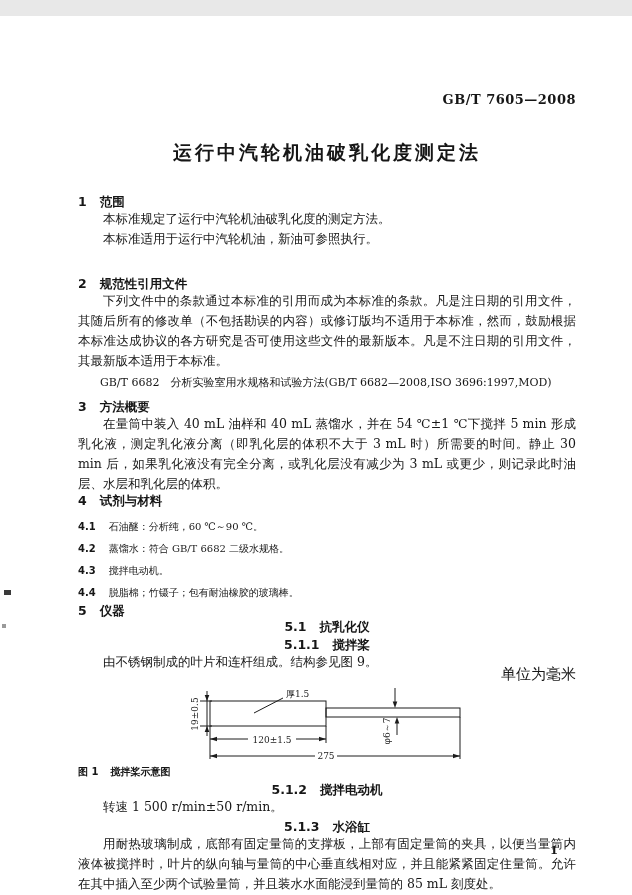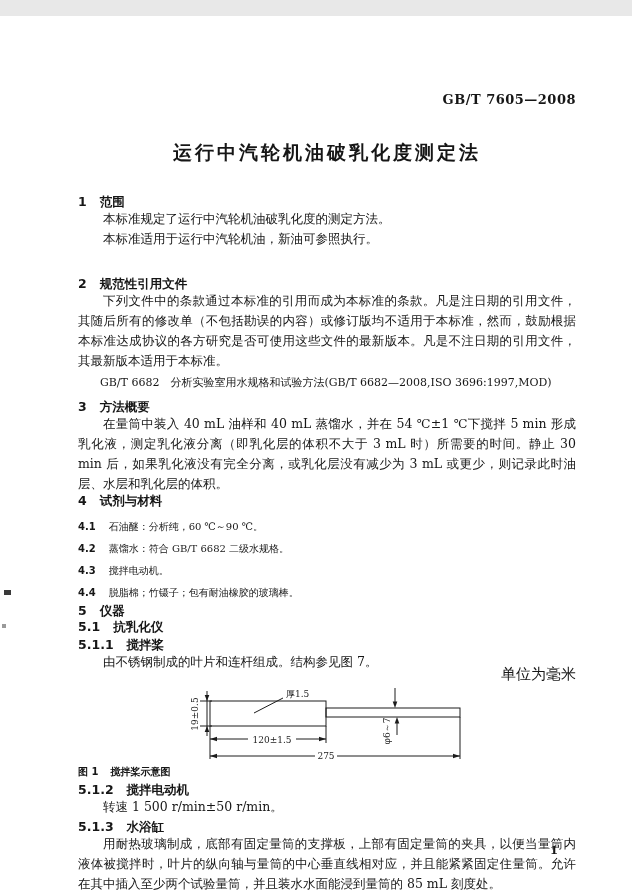--- a/index.html
+++ b/index.html
@@ -43,20 +43,21 @@
   .h2 .num, .h3 .num, .clause .num{
     font-family:"DejaVu Sans","Liberation Sans",sans-serif;
     font-weight:700;
     margin-right:13px;
   }
   .h3{
     font-family:"DejaVu Sans","Liberation Sans",sans-serif;
     font-weight:700;
     font-size:12.5px;
     line-height:14px;
+    text-align:center;
   }
   p.body{
     margin:0;
     font-size:12.5px;
     line-height:20px;
     text-align:justify;
     text-indent:2em;
   }
   .ref-line{
     margin:2px 0 0 0;
@@ -162,21 +163,21 @@
 
     <div class="h2 mt0">
       <span class="num">5</span><span>仪器</span>
     </div>
     <div class="h3 mt2">
       <span class="num">5.1</span><span>抗乳化仪</span>
     </div>
     <div class="h3 mt4">
       <span class="num">5.1.1</span><span>搅拌桨</span>
     </div>
-    <p class="body mt4">由不锈钢制成的叶片和连杆组成。结构参见图 7。</p>
+    <p class="body mt4">由不锈钢制成的叶片和连杆组成。结构参见图 9。</p>
 
     <div class="unit-note">单位为毫米</div>
 
     <div class="figure-wrap">
       <svg width="340" height="82" viewBox="0 0 340 82">
 
         <rect class="ln" x="34" y="19" width="116" height="25"></rect>
 
         <rect class="ln" x="150" y="26" width="134" height="9"></rect>
 

